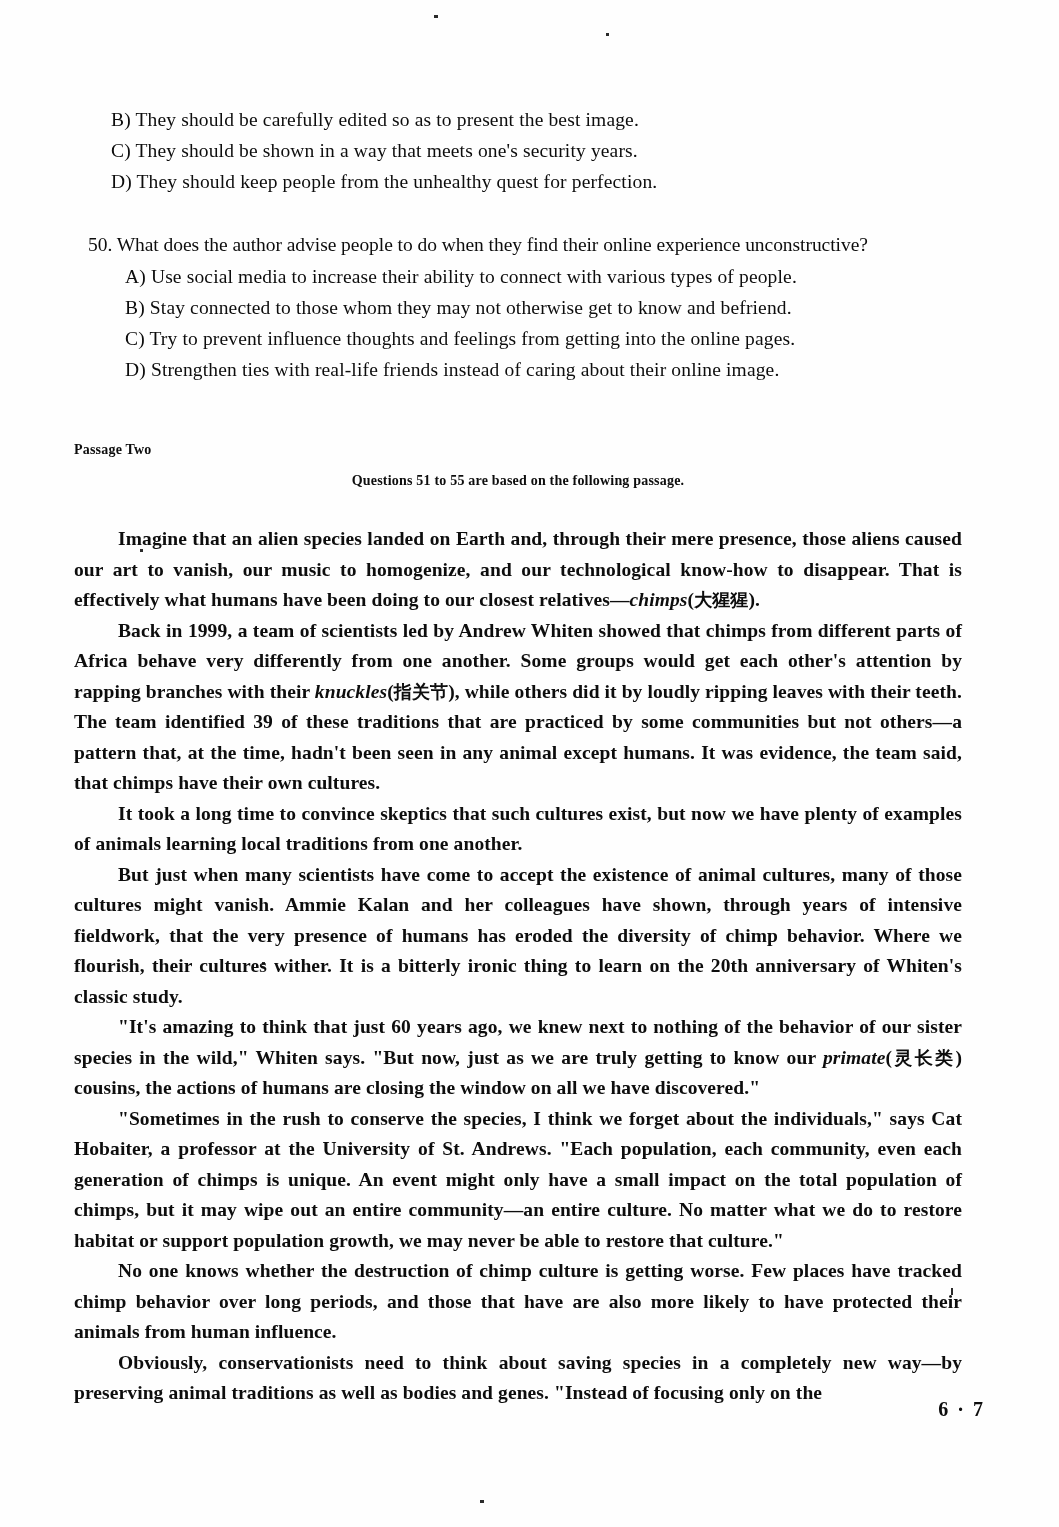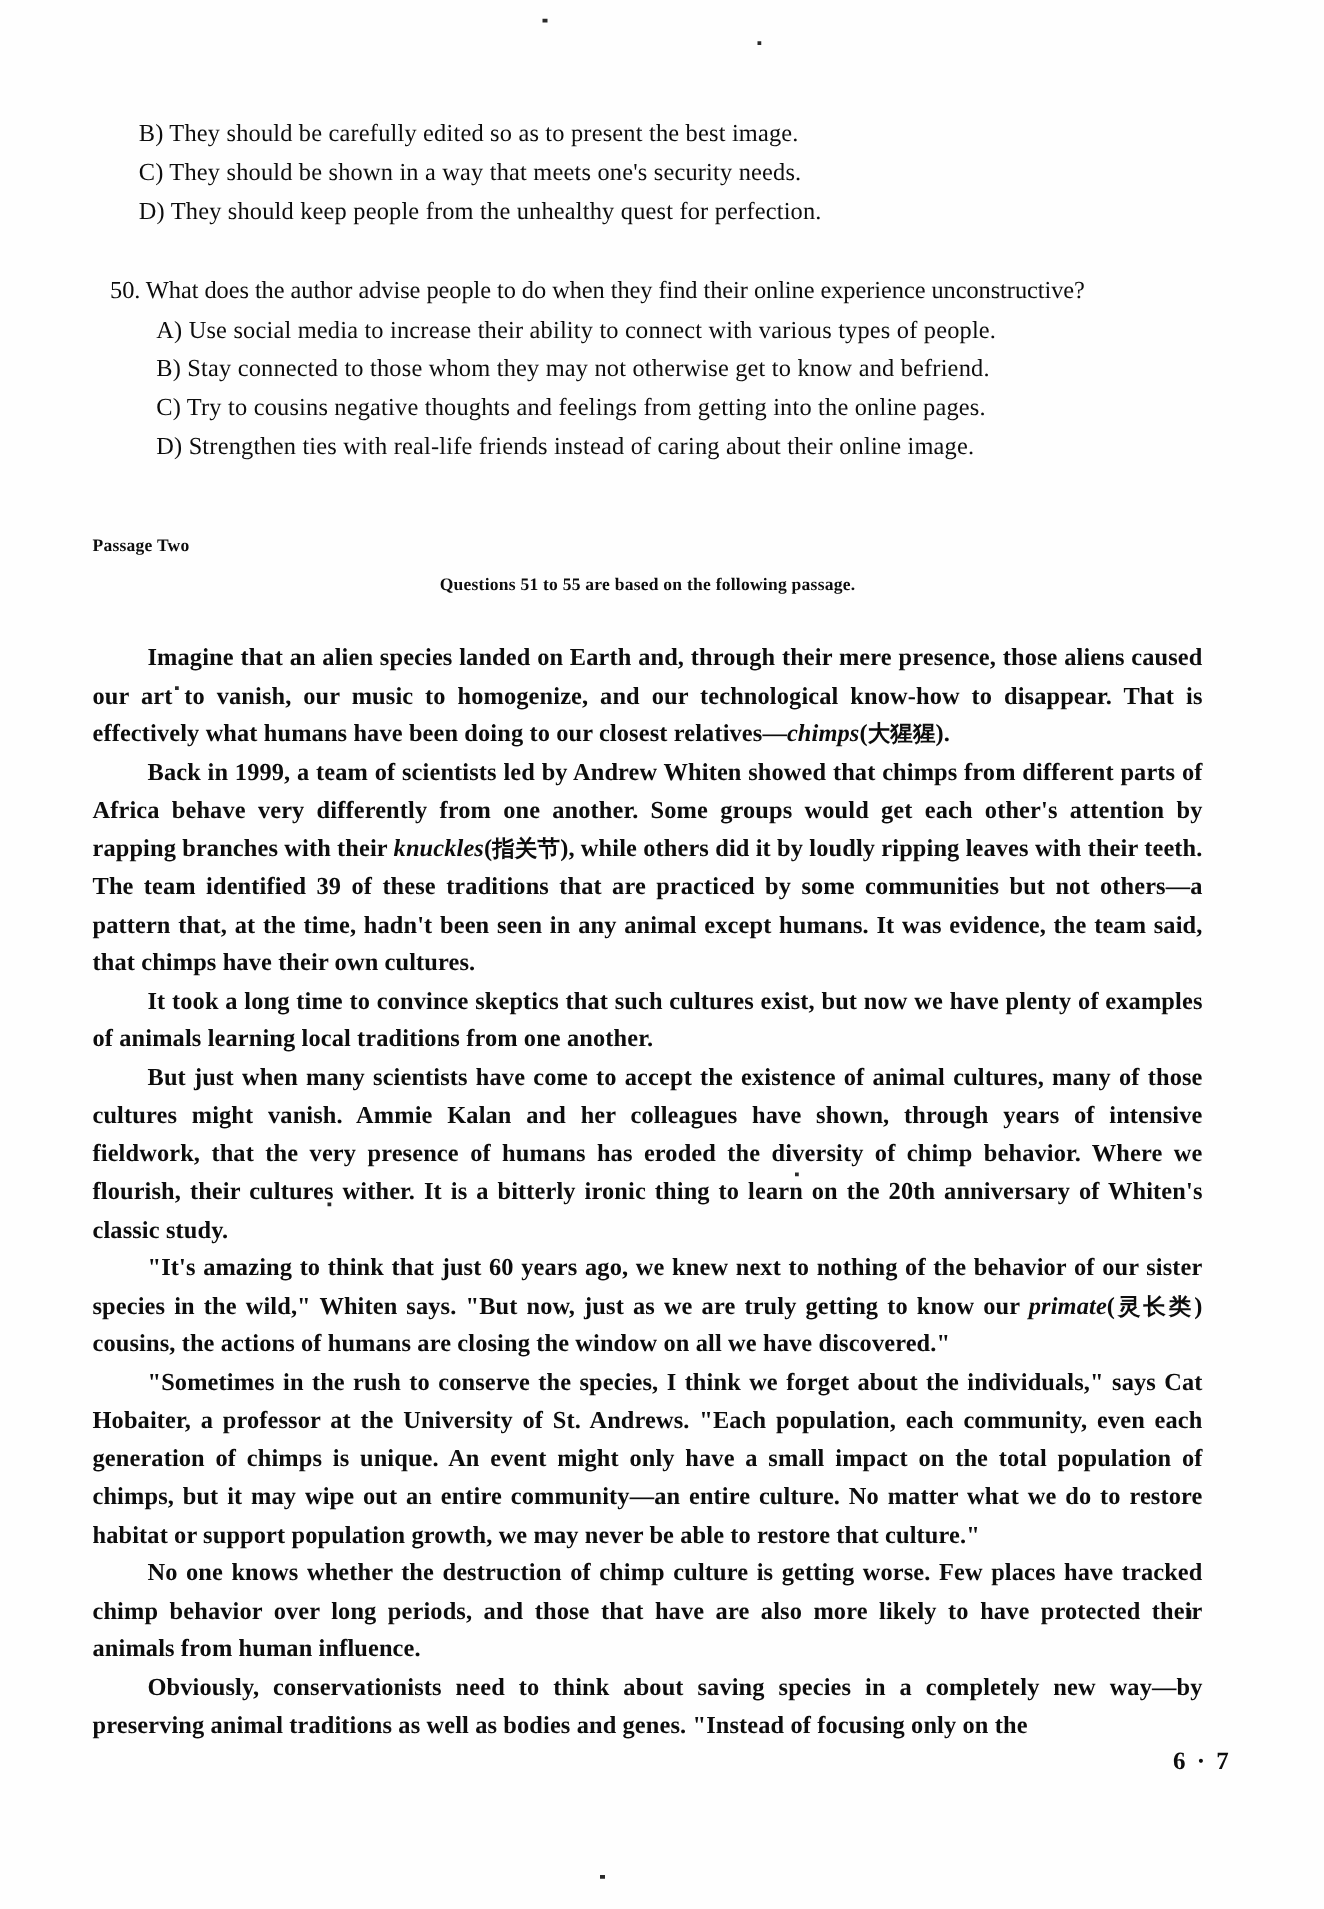--- a/index.html
+++ b/index.html
@@ -18,21 +18,21 @@
   .page {
     position: absolute;
     left: 0; top: 0;
     width: 1059px;
     height: 1527px;
     background: #fefefe;
   }
   .content {
     position: absolute;
     left: 74px;
-    top: 92px;
+    top: 104px;
     width: 888px;
   }
 
   
   .option-list { margin: 0; padding: 0; list-style: none; }
   .option {
     font-size: 19.5px;
     line-height: 31px;
     padding-left: 37px;
     letter-spacing: 0.15px;
@@ -109,30 +109,30 @@
   <span class="speck s3"></span>
   <span class="speck s4"></span>
   <span class="speck s5"></span>
   <span class="speck s6"></span>
   <span class="speck s7"></span>
 
   <div class="content">
 
     <ul class="option-list">
       <li class="option">B) They should be carefully edited so as to present the best image.</li>
-      <li class="option">C) They should be shown in a way that meets one's security needs.</li>
+      <li class="option">C) They should be shown in a way that meets one's security years.</li>
       <li class="option">D) They should keep people from the unhealthy quest for perfection.</li>
     </ul>
 
     <div class="question-block">
       <div class="question-stem">50. What does the author advise people to do when they find their online experience unconstructive?</div>
       <ul class="option-list">
         <li class="option">A) Use social media to increase their ability to connect with various types of people.</li>
         <li class="option">B) Stay connected to those whom they may not otherwise get to know and befriend.</li>
-        <li class="option">C) Try to cousins negative thoughts and feelings from getting into the online pages.</li>
+        <li class="option">C) Try to prevent influence thoughts and feelings from getting into the online pages.</li>
         <li class="option">D) Strengthen ties with real-life friends instead of caring about their online image.</li>
       </ul>
     </div>
 
     <div class="passage-heading">Passage Two</div>
     <div class="passage-heading second">Questions 51 to 55 are based on the following passage.</div>
 
     <div class="passage-body">
       <p class="para"><span>Imagine that an alien species landed on Earth and, through their mere presence, those aliens caused our art to vanish, our music to homogenize, and our technological know-how to disappear. That is effectively what humans have been doing to our closest relatives—</span><span class="it">chimps</span><span>(</span><span class="cn">大猩猩</span><span>).</span></p>
       <p class="para"><span>Back in 1999, a team of scientists led by Andrew Whiten showed that chimps from different parts of Africa behave very differently from one another. Some groups would get each other's attention by rapping branches with their </span><span class="it">knuckles</span><span>(</span><span class="cn">指关节</span><span>), while others did it by loudly ripping leaves with their teeth. The team identified 39 of these traditions that are practiced by some communities but not others—a pattern that, at the time, hadn't been seen in any animal except humans. It was evidence, the team said, that chimps have their own cultures.</span></p>

